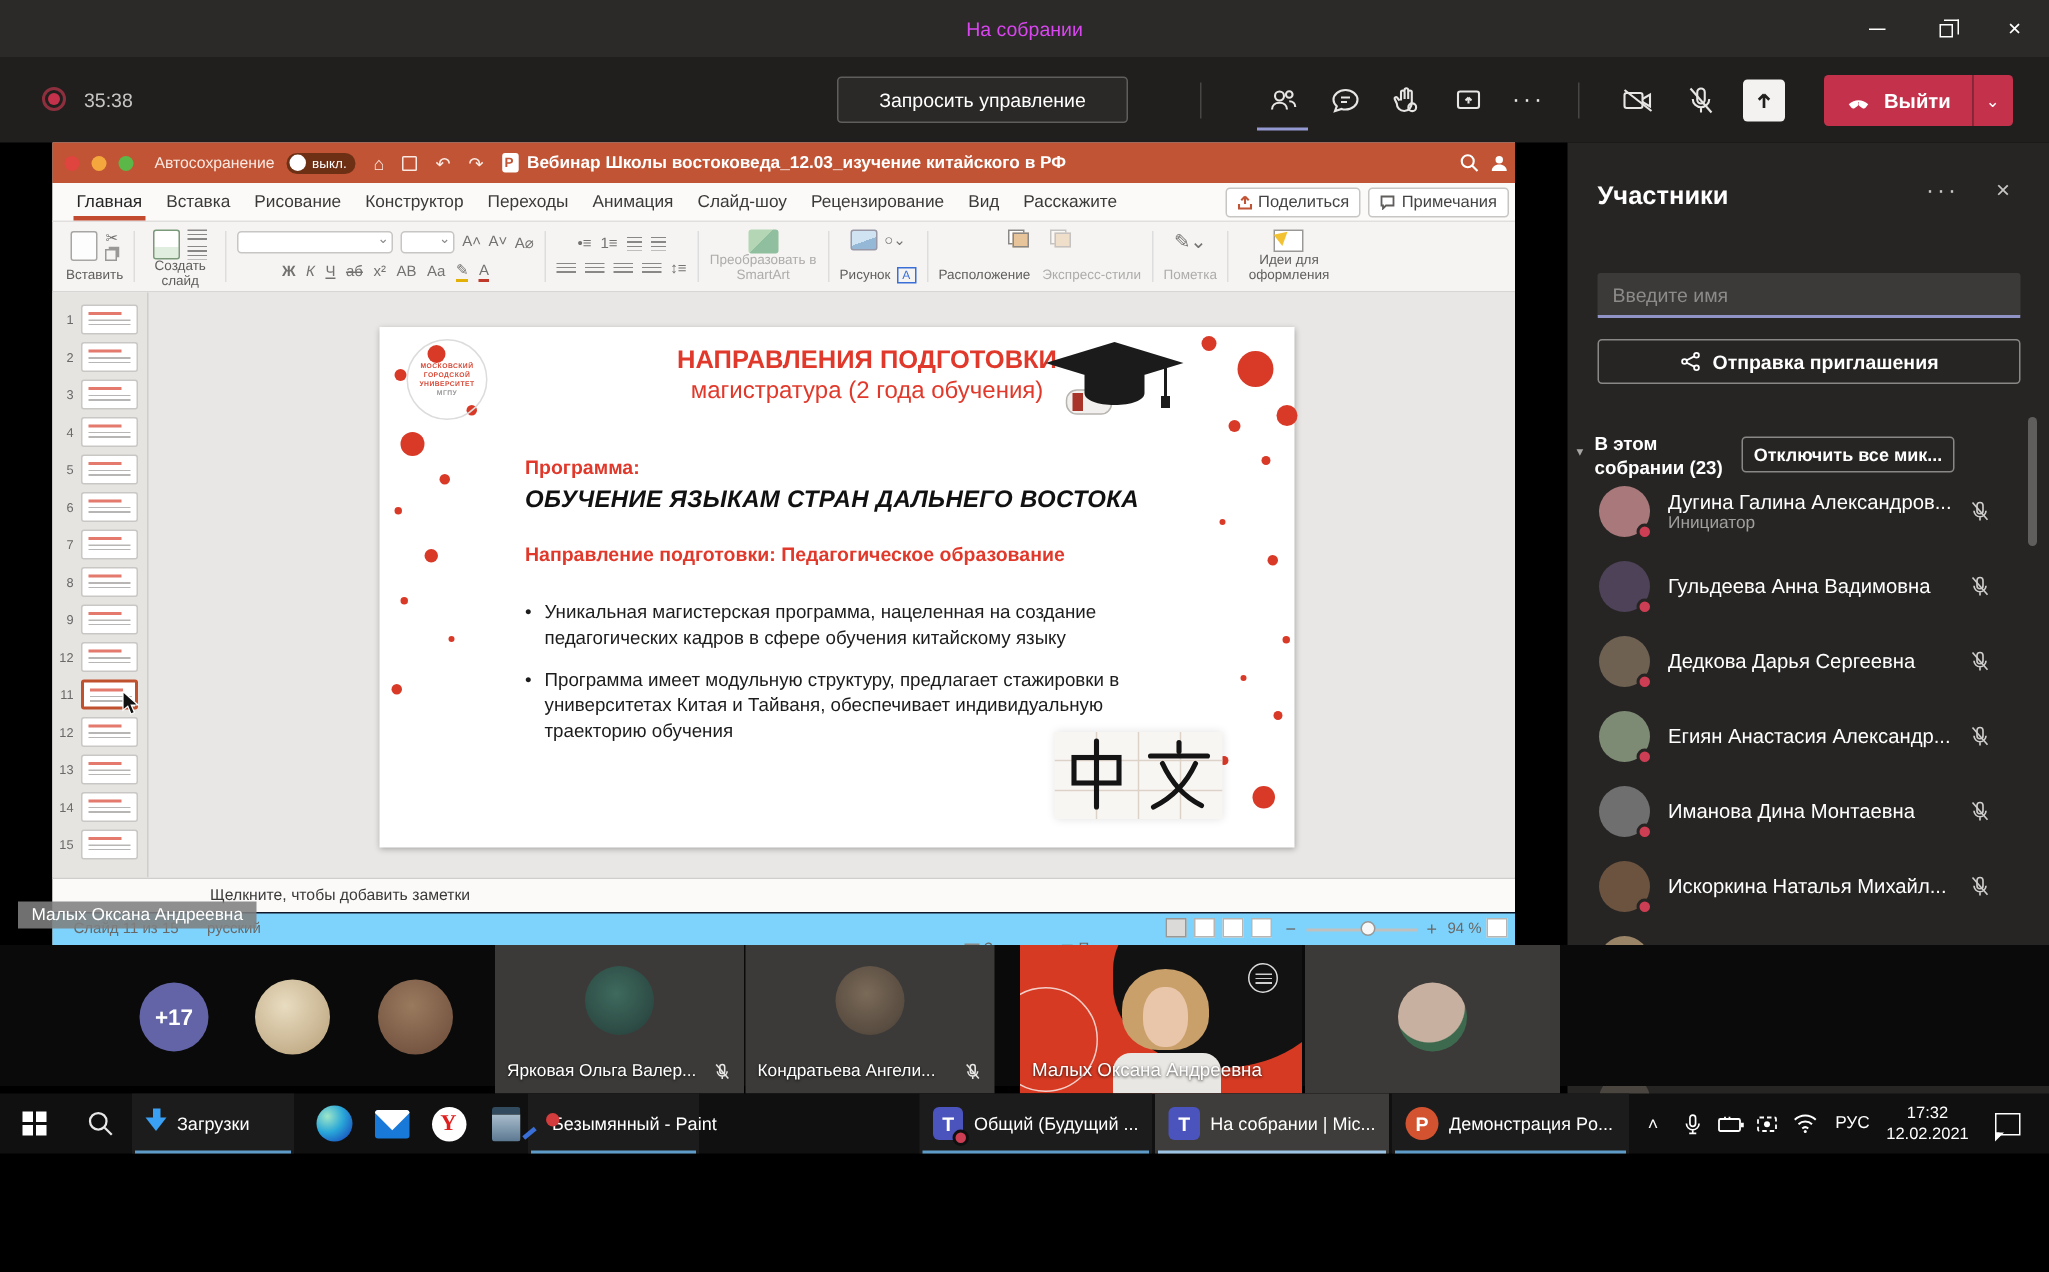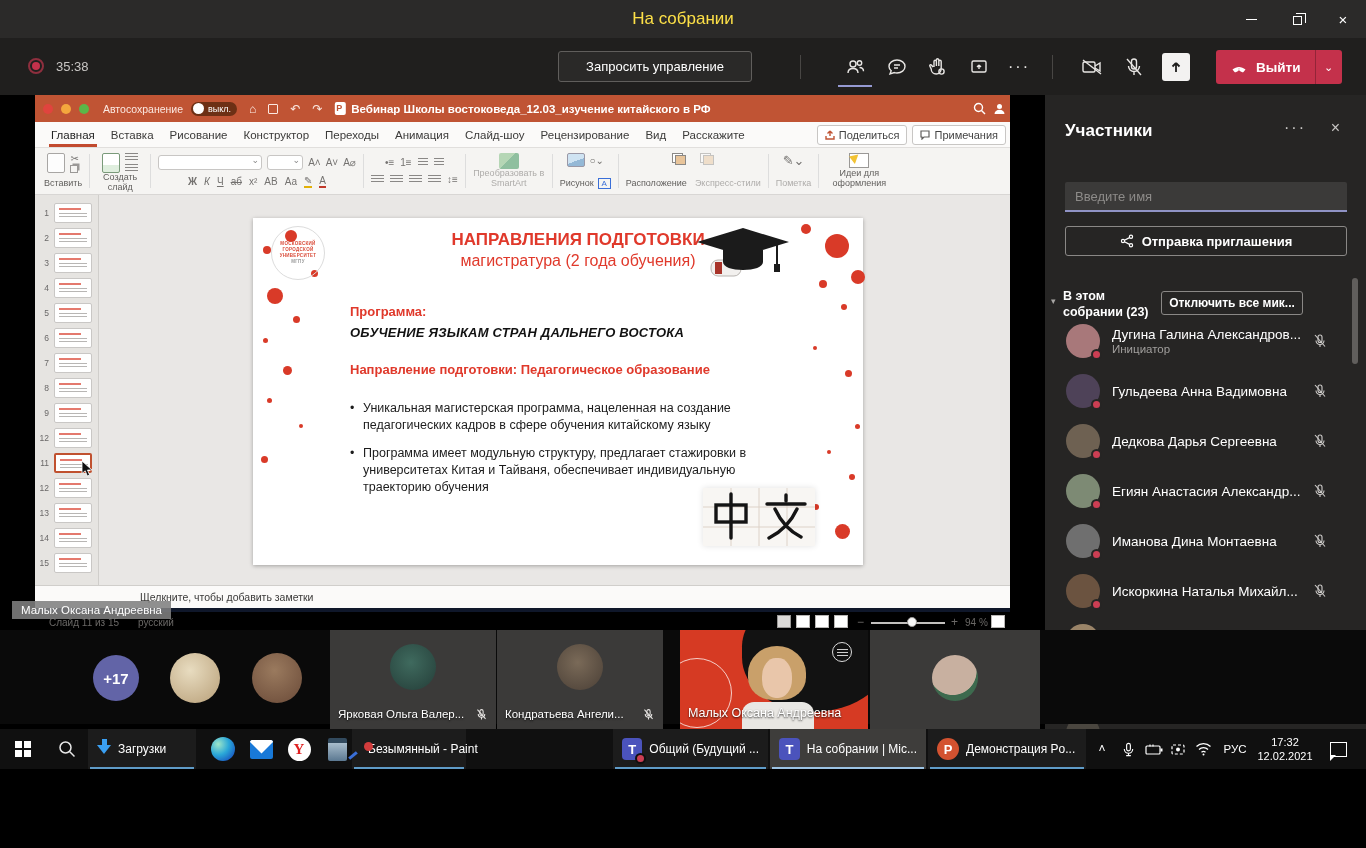--- a/index.html
+++ b/index.html
@@ -2,21 +2,21 @@
 <html style="--teams-red: #c4314b; --teams-purple: #6264a7; --ppt-orange: #c05434; --slide-red: #e0392b; --dot-red: #cc3e53; --task-underline: #5f9bc8;"><head>
 <meta charset="utf-8">
 <style>
   *{margin:0;padding:0;box-sizing:border-box}
   body{background:#000;font-family:"Liberation Sans",sans-serif}
   .screen{position:relative;width:1366px;height:848px;background:#000;overflow:hidden;margin:0 auto}
   .abs{position:absolute}
   svg.ico{display:block}
   
   .titlebar{position:absolute;left:0;top:0;width:1366px;height:38px;background:#2b2a29;display:flex;align-items:center;justify-content:center}
-  .tb-title{color:#fde047;font-size:17px}
+  .tb-title{color:#d946ef;font-size:13px}
   .win-controls{position:absolute;right:0;top:0;height:38px;display:flex}
   .wc{width:46px;height:38px;display:flex;align-items:center;justify-content:center;color:#fff}
   .wc-min{width:11px;height:1px;background:#fff}
   .wc-rest{width:9px;height:9px;border:1px solid #fff;position:relative;margin-top:2px}
   .wc-rest::before{content:"";position:absolute;left:2px;top:-4px;width:9px;height:9px;border:1px solid #fff;border-bottom:none;border-left:none}
   .wc-x{font-size:15px;line-height:1}
   
   .meetbar{position:absolute;left:0;top:38px;width:1366px;height:57px;background:#201f1e}
   .rec{left:28px;top:20px;width:16px;height:16px;border-radius:50%;border:2px solid #8e2f3e;display:flex;align-items:center;justify-content:center}
   .rec i{width:8px;height:8px;border-radius:50%;background:var(--teams-red,#c4314b);display:block}
@@ -76,30 +76,30 @@
   .canvas{position:absolute;left:65px;top:0;right:0;height:100%}
   .slide{position:absolute;left:153px;top:23px;width:610px;height:347px;background:#fff;box-shadow:0 1px 4px rgba(0,0,0,.3)}
   .dot{position:absolute;border-radius:50%;background:#d93a28}
   .logo{position:absolute;left:18px;top:8px;width:54px;height:54px;border:1.5px solid #dcdcdc;border-radius:50%;display:flex;flex-direction:column;align-items:center;justify-content:center;text-align:center}
   .logo span{font-size:4.5px;color:#d94a38;font-weight:700;letter-spacing:.3px;line-height:1.3}
   .logo span.gray{color:#9a9a9a}
   .s-title{position:absolute;left:140px;right:100px;top:12px;text-align:center;color:var(--slide-red,#e0392b)}
   .s-title .l1{font-size:17px;font-weight:700}
   .s-title .l2{font-size:16px;margin-top:2px}
   .s-prog-l{position:absolute;left:97px;top:86px;color:var(--slide-red,#e0392b);font-weight:700;font-size:13px}
-  .s-prog{position:absolute;left:97px;top:107px;color:#111;font-weight:700;font-style:italic;font-size:13px;letter-spacing:.2px}
+  .s-prog{position:absolute;left:97px;top:107px;color:#111;font-weight:700;font-style:italic;font-size:16px;letter-spacing:.2px}
   .s-dir{position:absolute;left:97px;top:144px;color:var(--slide-red,#e0392b);font-weight:700;font-size:13px}
   .s-bullets{position:absolute;left:97px;top:182px;width:440px;list-style:none}
   .s-bullets li{font-size:12.5px;color:#1c1c1c;line-height:1.35;margin-bottom:11px;padding-left:13px;position:relative}
   .s-bullets li::before{content:"•";position:absolute;left:0;top:0;color:#1c1c1c}
   .cn-box{position:absolute;left:450px;top:270px;width:112px;height:58px;background:#f8f6f3;box-shadow:0 0 6px rgba(0,0,0,.12)}
   
   .notes{position:absolute;left:0;top:490px;width:100%;height:23px;background:#fbfaf9;border-top:1px solid #d0cecb;display:flex;align-items:center}
   .notes span{margin-left:105px;font-size:10.5px;color:#3b3a39}
-  .statusbar{position:absolute;left:0;top:513px;width:100%;height:22px;background:#000000;border-top:4px solid #0f172a;font-size:10px;color:#6a6866}
+  .statusbar{position:absolute;left:0;top:513px;width:100%;height:22px;background:#7dd3fc;border-top:1px solid #0f172a;font-size:10px;color:#6a6866}
   .statusbar .s-l{position:absolute;top:5px}
   .sb-ico{position:absolute;top:18px;display:flex;align-items:flex-end;gap:3px;color:#6a6866}
   .viewbox{width:14px;height:13px;border:1px solid #b8b6b4;background:#fff}
   .viewbox.on{background:#dcdad8;border-color:#9a9896}
   .ztrack{position:absolute;top:10px;width:74px;height:2px;background:#c2c0be}
   .zknob{position:absolute;top:5px;width:10px;height:10px;border-radius:50%;background:#f8f8f8;border:1px solid #9a9896}
   
   .share-label{position:absolute;left:12px;top:601px;background:rgba(128,128,128,.88);color:#fff;font-size:11.5px;padding:3px 9px;z-index:30}
   
   .panel{position:absolute;left:1045px;top:95px;width:321px;height:635px;background:#262524;overflow:hidden}

